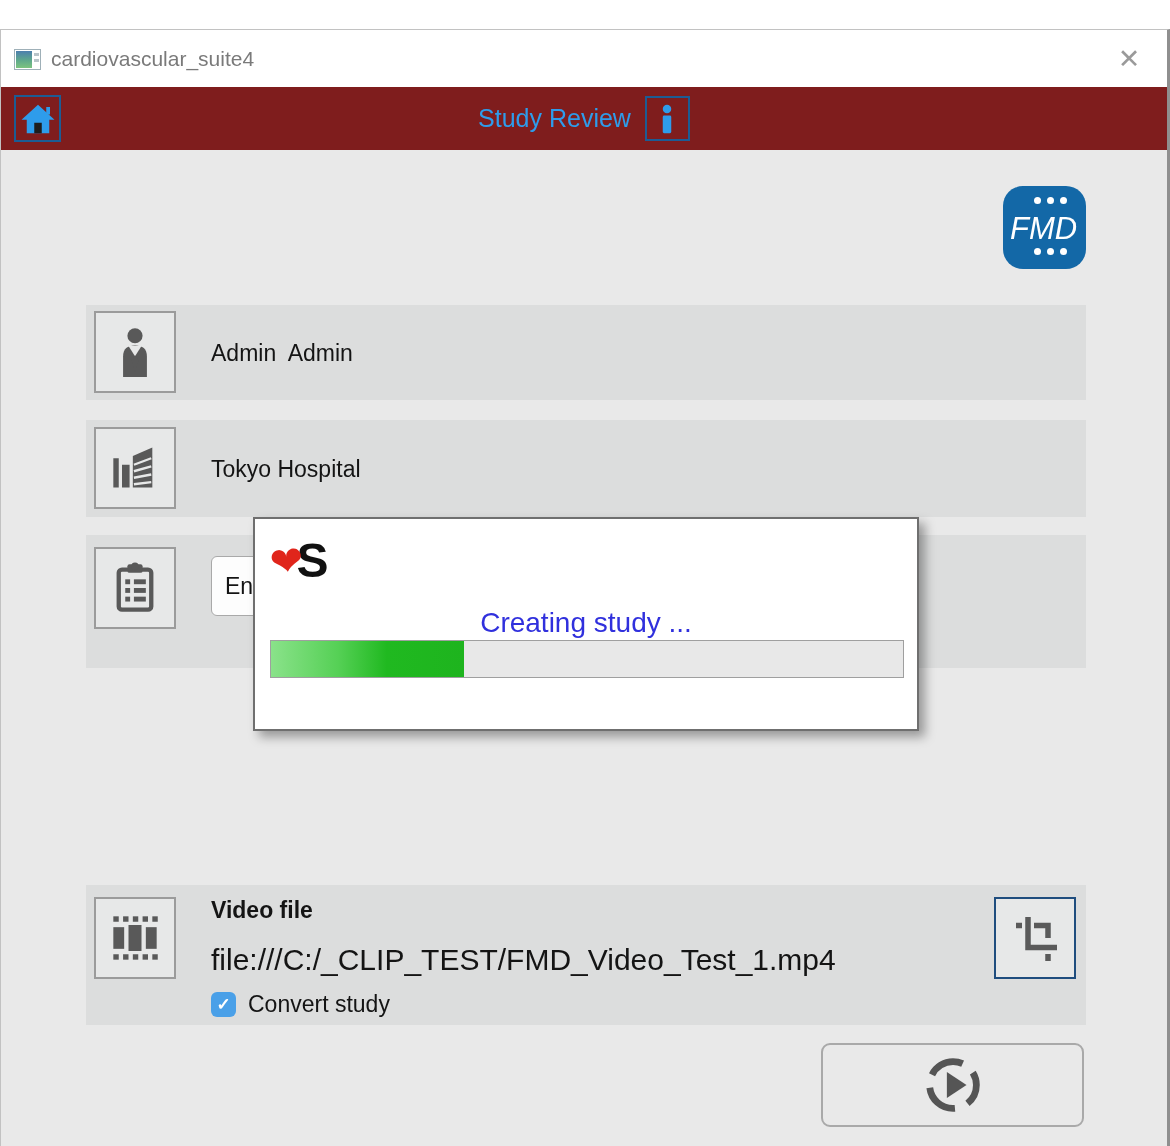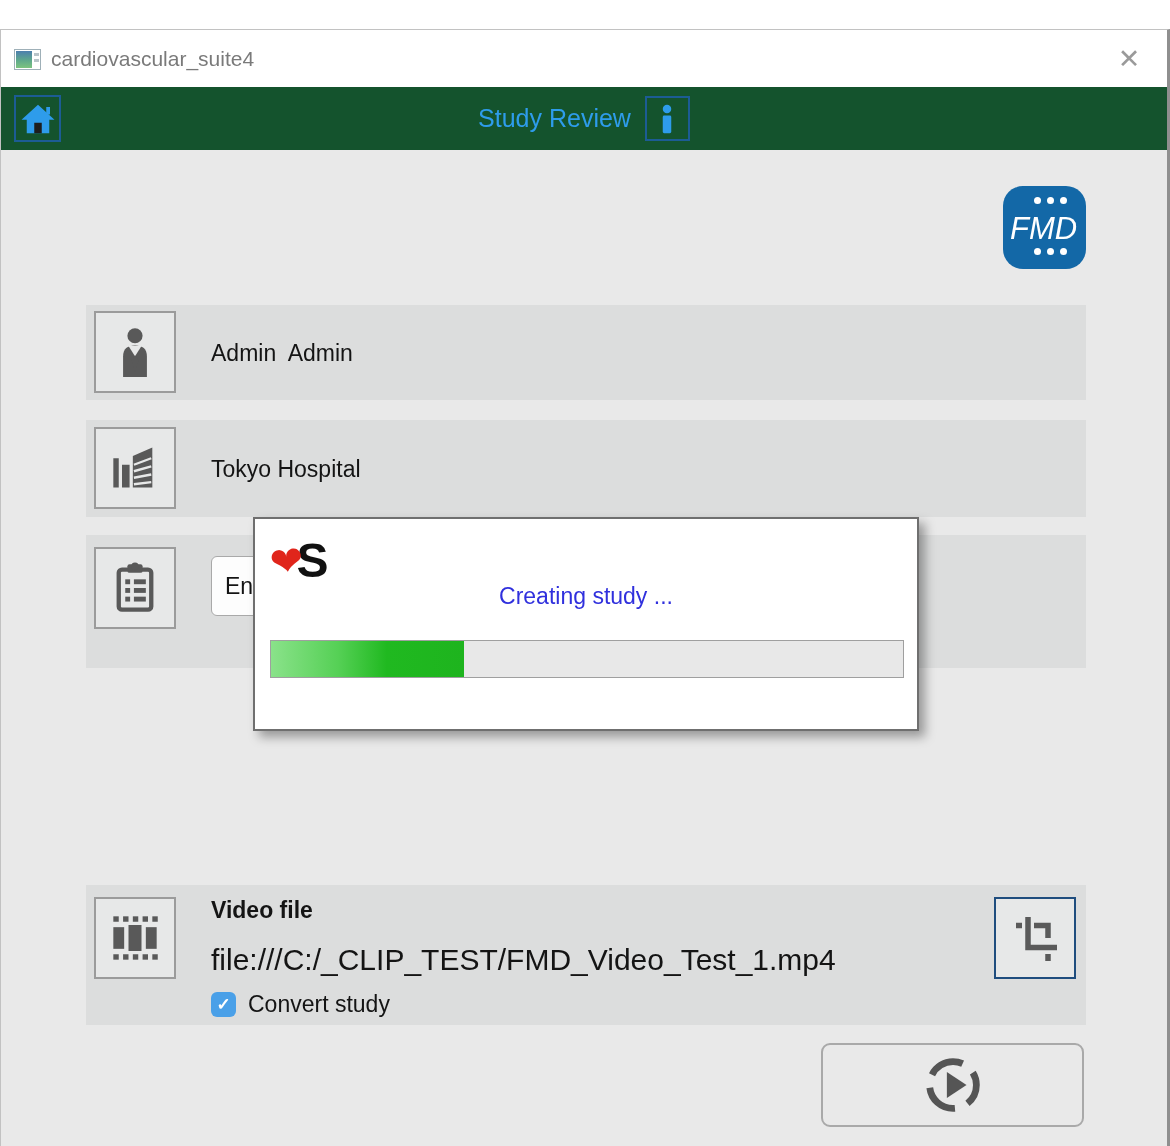--- a/index.html
+++ b/index.html
@@ -13,21 +13,21 @@
     display:flex; align-items:center; padding-left:13px; }
   .appicon { position:relative; width:27px; height:21px; border:1px solid #9fb0b8; background:#fff; margin-top:2px; }
   .appicon .pic { position:absolute; left:1px; top:1px; width:16px; height:17px;
     background:linear-gradient(180deg,#4d7fae 0%,#5fa98c 55%,#7cc47f 100%); }
   .appicon .l1,.appicon .l2 { position:absolute; left:19px; width:5px; height:3px; background:#b9c4ca; }
   .appicon .l1{ top:3px; } .appicon .l2{ top:9px; }
   .title-text { margin-left:10px; font-size:21px; color:#7a7a7a; }
   .close-btn { position:absolute; right:20px; top:12px; width:36px; height:34px; color:#9a9a9a;
     font-size:27px; display:flex; align-items:center; justify-content:center; cursor:default; }
   
-  .topbar { position:absolute; left:0; top:57px; width:100%; height:63px; background:#14532d;
+  .topbar { position:absolute; left:0; top:57px; width:100%; height:63px; background:#7f1d1d;
     display:flex; align-items:center; justify-content:center; }
   .home-btn { position:absolute; left:13px; top:8px; width:47px; height:47px;
     border:2px solid #1c5c94; display:flex; align-items:center; justify-content:center; }
   .topbar-title { color:#2e9ceb; font-size:25px; }
   .info-btn { width:45px; height:45px; border:2px solid #1c5c94; margin-left:14px;
     display:flex; align-items:center; justify-content:center; }
   
   .fmd { position:absolute; left:1002px; top:156px; width:83px; height:83px; border-radius:20px;
     background:#1368a7; color:#fff; }
   .fmd .txt { position:absolute; left:7px; top:25px; font-size:31px; font-weight:normal; font-style:italic; letter-spacing:0px; }
@@ -54,22 +54,22 @@
   
   .play-btn { position:absolute; left:820px; top:1013px; width:263px; height:84px;
     border:2px solid #a9a9a9; border-radius:9px; background:transparent;
     display:flex; align-items:center; justify-content:center; }
   
   .dialog { position:absolute; left:252px; top:487px; width:666px; height:214px; background:#ffffff;
     border:2px solid #6f6f6f; box-shadow:6px 6px 10px rgba(0,0,0,0.35); z-index:10; }
   .dlg-logo { position:absolute; left:15px; top:18px; display:flex; align-items:center; }
   .dlg-heart { color:#e0251b; font-size:40px; transform:rotate(-6deg); line-height:1; }
   .dlg-s { color:#111; font-size:48px; font-weight:bold; margin-left:-7px; line-height:1; }
-  .dlg-msg { position:absolute; left:0; top:64px; width:100%; text-align:center;
-    color:#3030dd; font-size:23px; }
+  .dlg-msg { position:absolute; left:0; top:88px; width:100%; text-align:center;
+    color:#3030dd; font-size:28px; }
   .progress-track { position:absolute; left:15px; top:121px; width:634px; height:38px;
     background:#e8e8e8; border:1px solid #9f9f9f; }
   .progress-fill { height:100%; width:30%;
     background:linear-gradient(to right,#8ae28a 0%,#55d055 35%,#20b920 60%,#1eb41e 100%); }
   svg { display:block; }
 </style>
 </head>
 <body>
 
 <div class="window">

